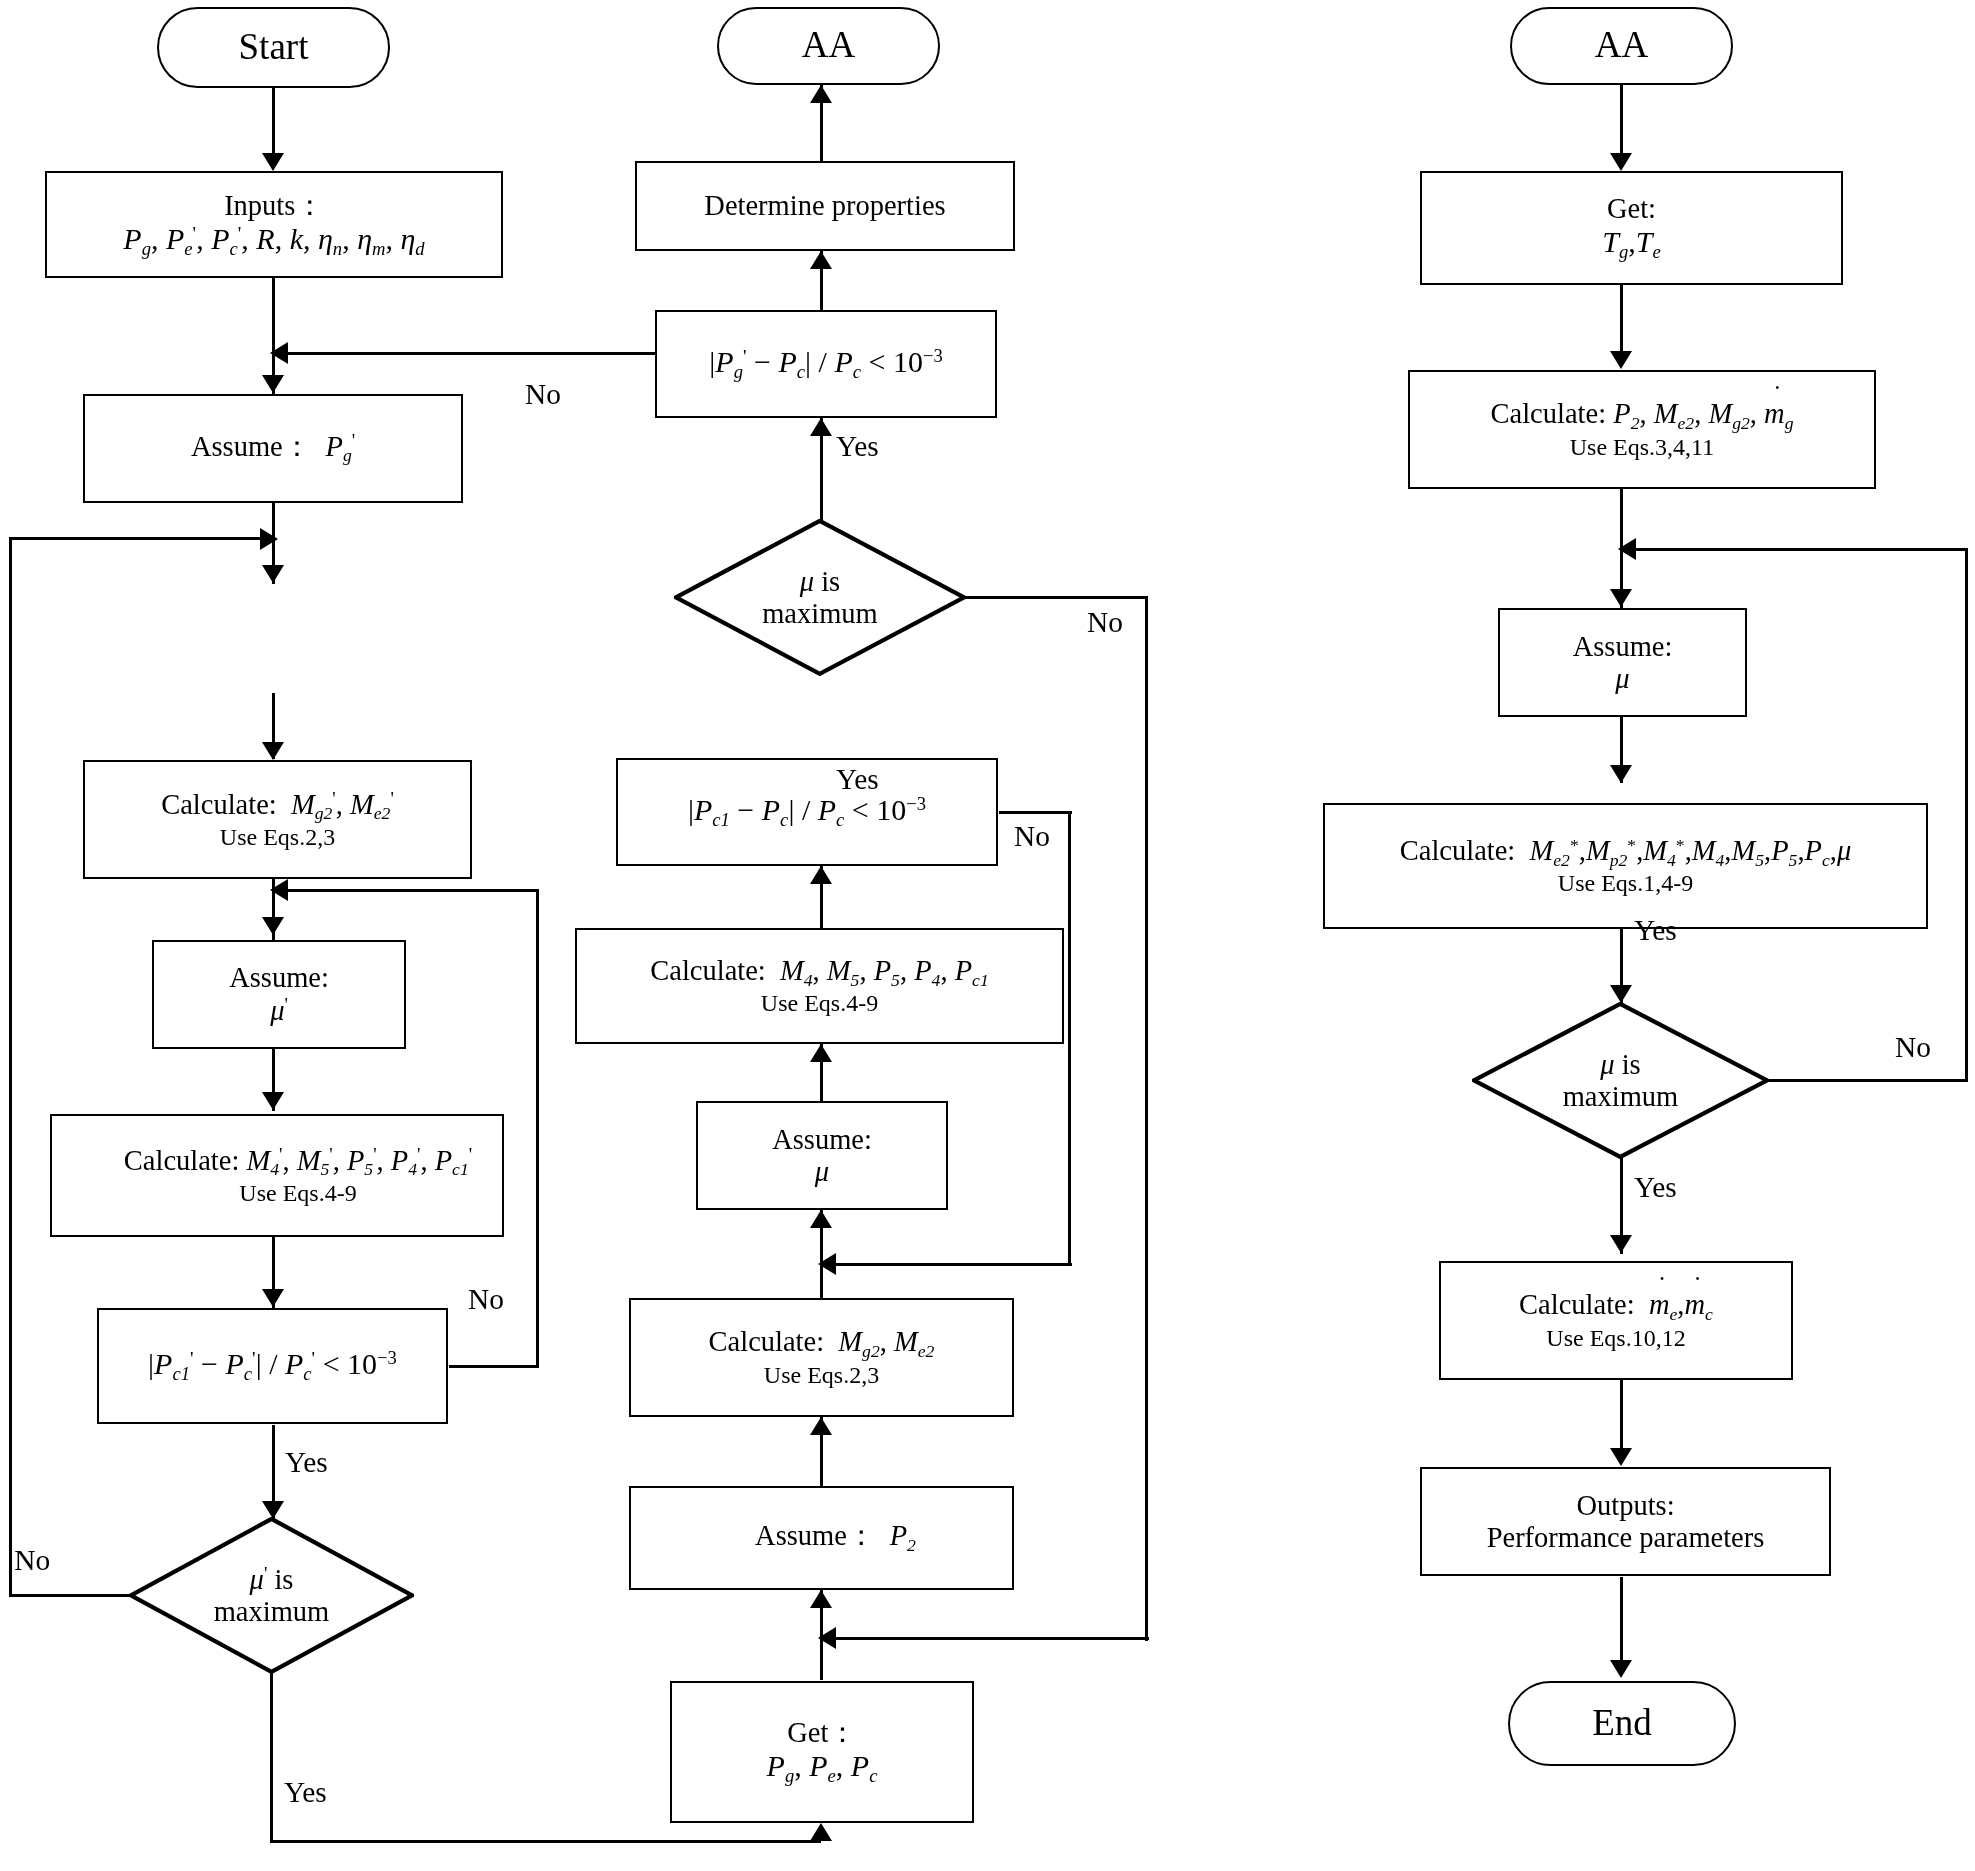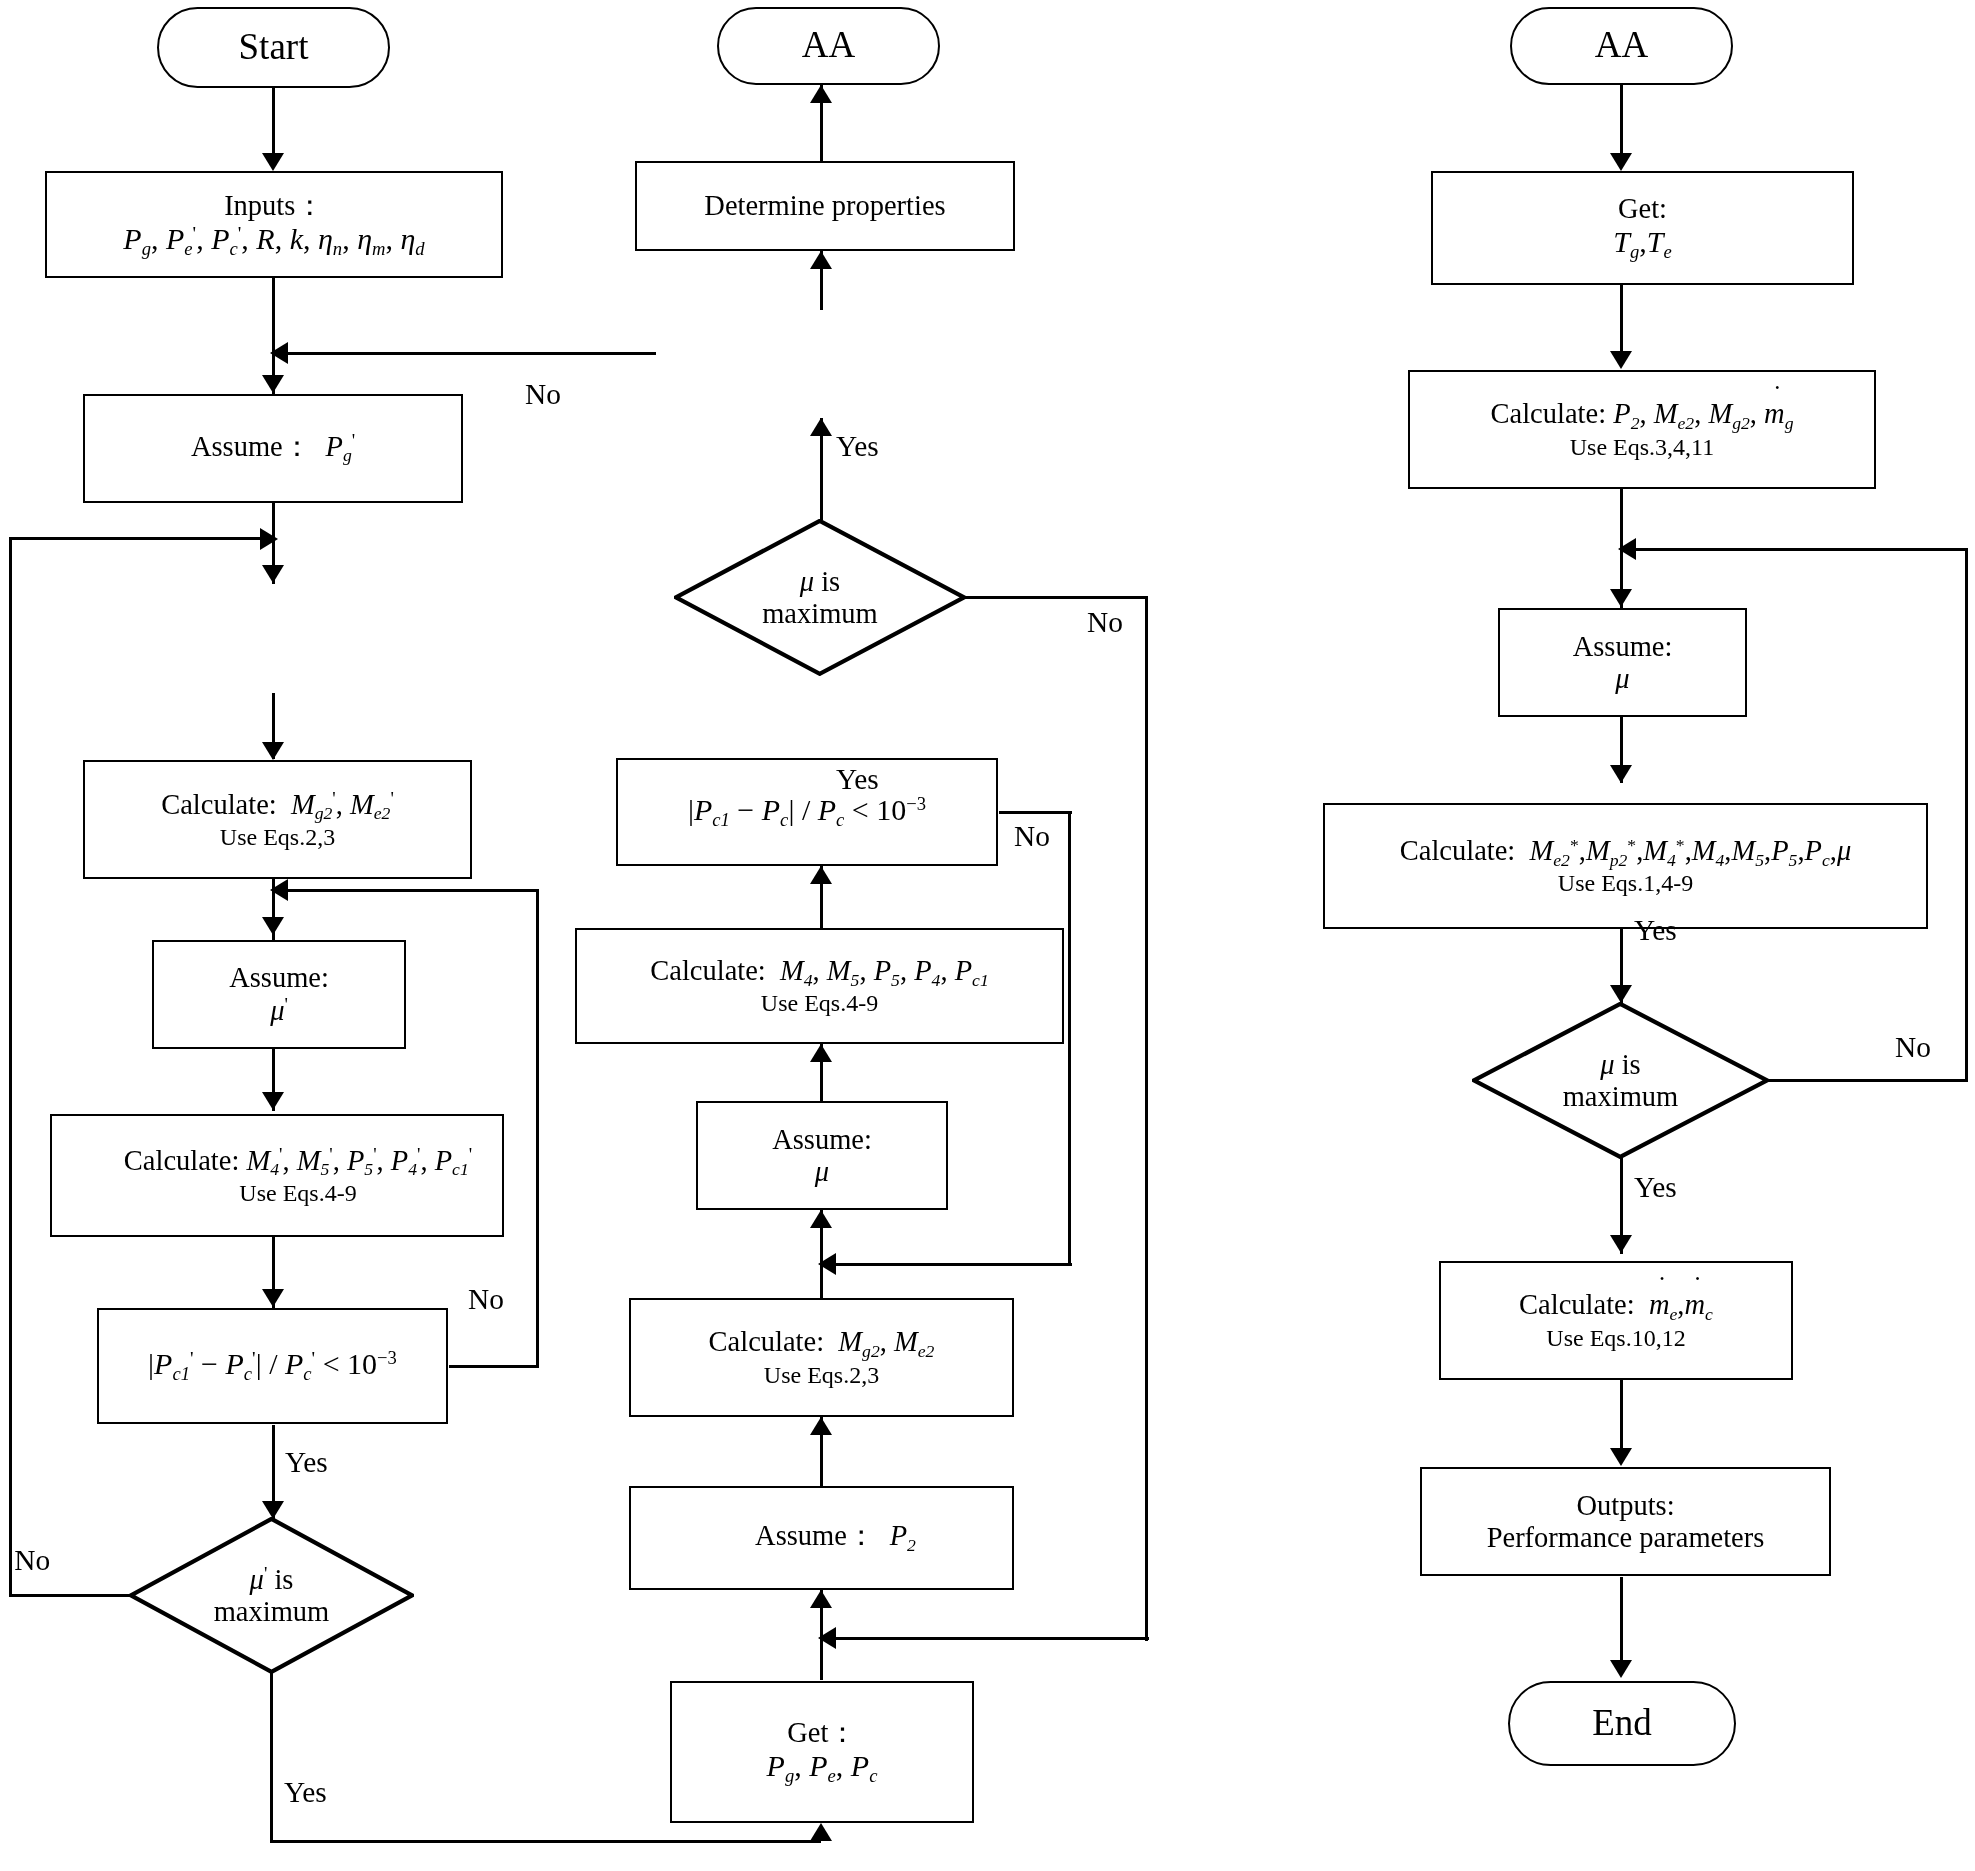--- a/index.html
+++ b/index.html
@@ -153,20 +153,25 @@
   <div class="ln v" style="left:820px;top:85px;height:76px;"></div>
   <div class="arw up" style="left:810px;top:85px;"></div>
 
   <div class="node" style="left:635px;top:161px;width:380px;height:90px;">
     <div class="l1">Determine properties</div>
   </div>
 
   <div class="ln v" style="left:820px;top:251px;height:59px;"></div>
   <div class="arw up" style="left:810px;top:251px;"></div>
 
+  <div class="node" style="left:655px;top:310px;width:342px;height:108px;">
+    <div class="mathline">
+      <span class="bar">|</span><i class="v">P</i><span class="sub">g</span><span class="prime">'</span>&nbsp;−&nbsp;<i class="v">P</i><span class="sub">c</span><span class="bar">|</span>&nbsp;/&nbsp;<i class="v">P</i><span class="sub">c</span>&nbsp;&lt;&nbsp;10<span class="sup">−3</span>
+    </div>
+  </div>
 
   <div class="ln h" style="left:285px;top:352px;width:371px;"></div>
   <div class="arw left" style="left:270px;top:342px;"></div>
   <div class="elbl" style="left:525px;top:380px;">No</div>
 
   <div class="ln v" style="left:820px;top:418px;height:102px;"></div>
   <div class="arw up" style="left:810px;top:418px;"></div>
   <div class="elbl" style="left:836px;top:432px;">Yes</div>
 
   <div class="diamond" style="left:674px;top:519px;width:292px;height:157px;">
@@ -253,21 +258,21 @@
 
   <div class="arw up" style="left:810px;top:1823px;"></div>
 
   <div class="node term" style="left:1510px;top:6.6px;width:223px;height:78px;">
     <div class="big">AA</div>
   </div>
 
   <div class="ln v" style="left:1620px;top:85px;height:71px;"></div>
   <div class="arw down" style="left:1610px;top:153px;"></div>
 
-  <div class="node" style="left:1420px;top:171px;width:423px;height:114px;margin-left:11px;">
+  <div class="node" style="left:1420px;top:171px;width:423px;height:114px;">
     <div class="l1">Get:</div>
     <div class="mathline">
       <i class="v">T</i><span class="sub">g</span>,<i class="v">T</i><span class="sub">e</span>
     </div>
   </div>
 
   <div class="ln v" style="left:1620px;top:285px;height:76px;"></div>
   <div class="arw down" style="left:1610px;top:351px;"></div>
 
   <div class="node" style="left:1408px;top:370px;width:468px;height:119px;">

